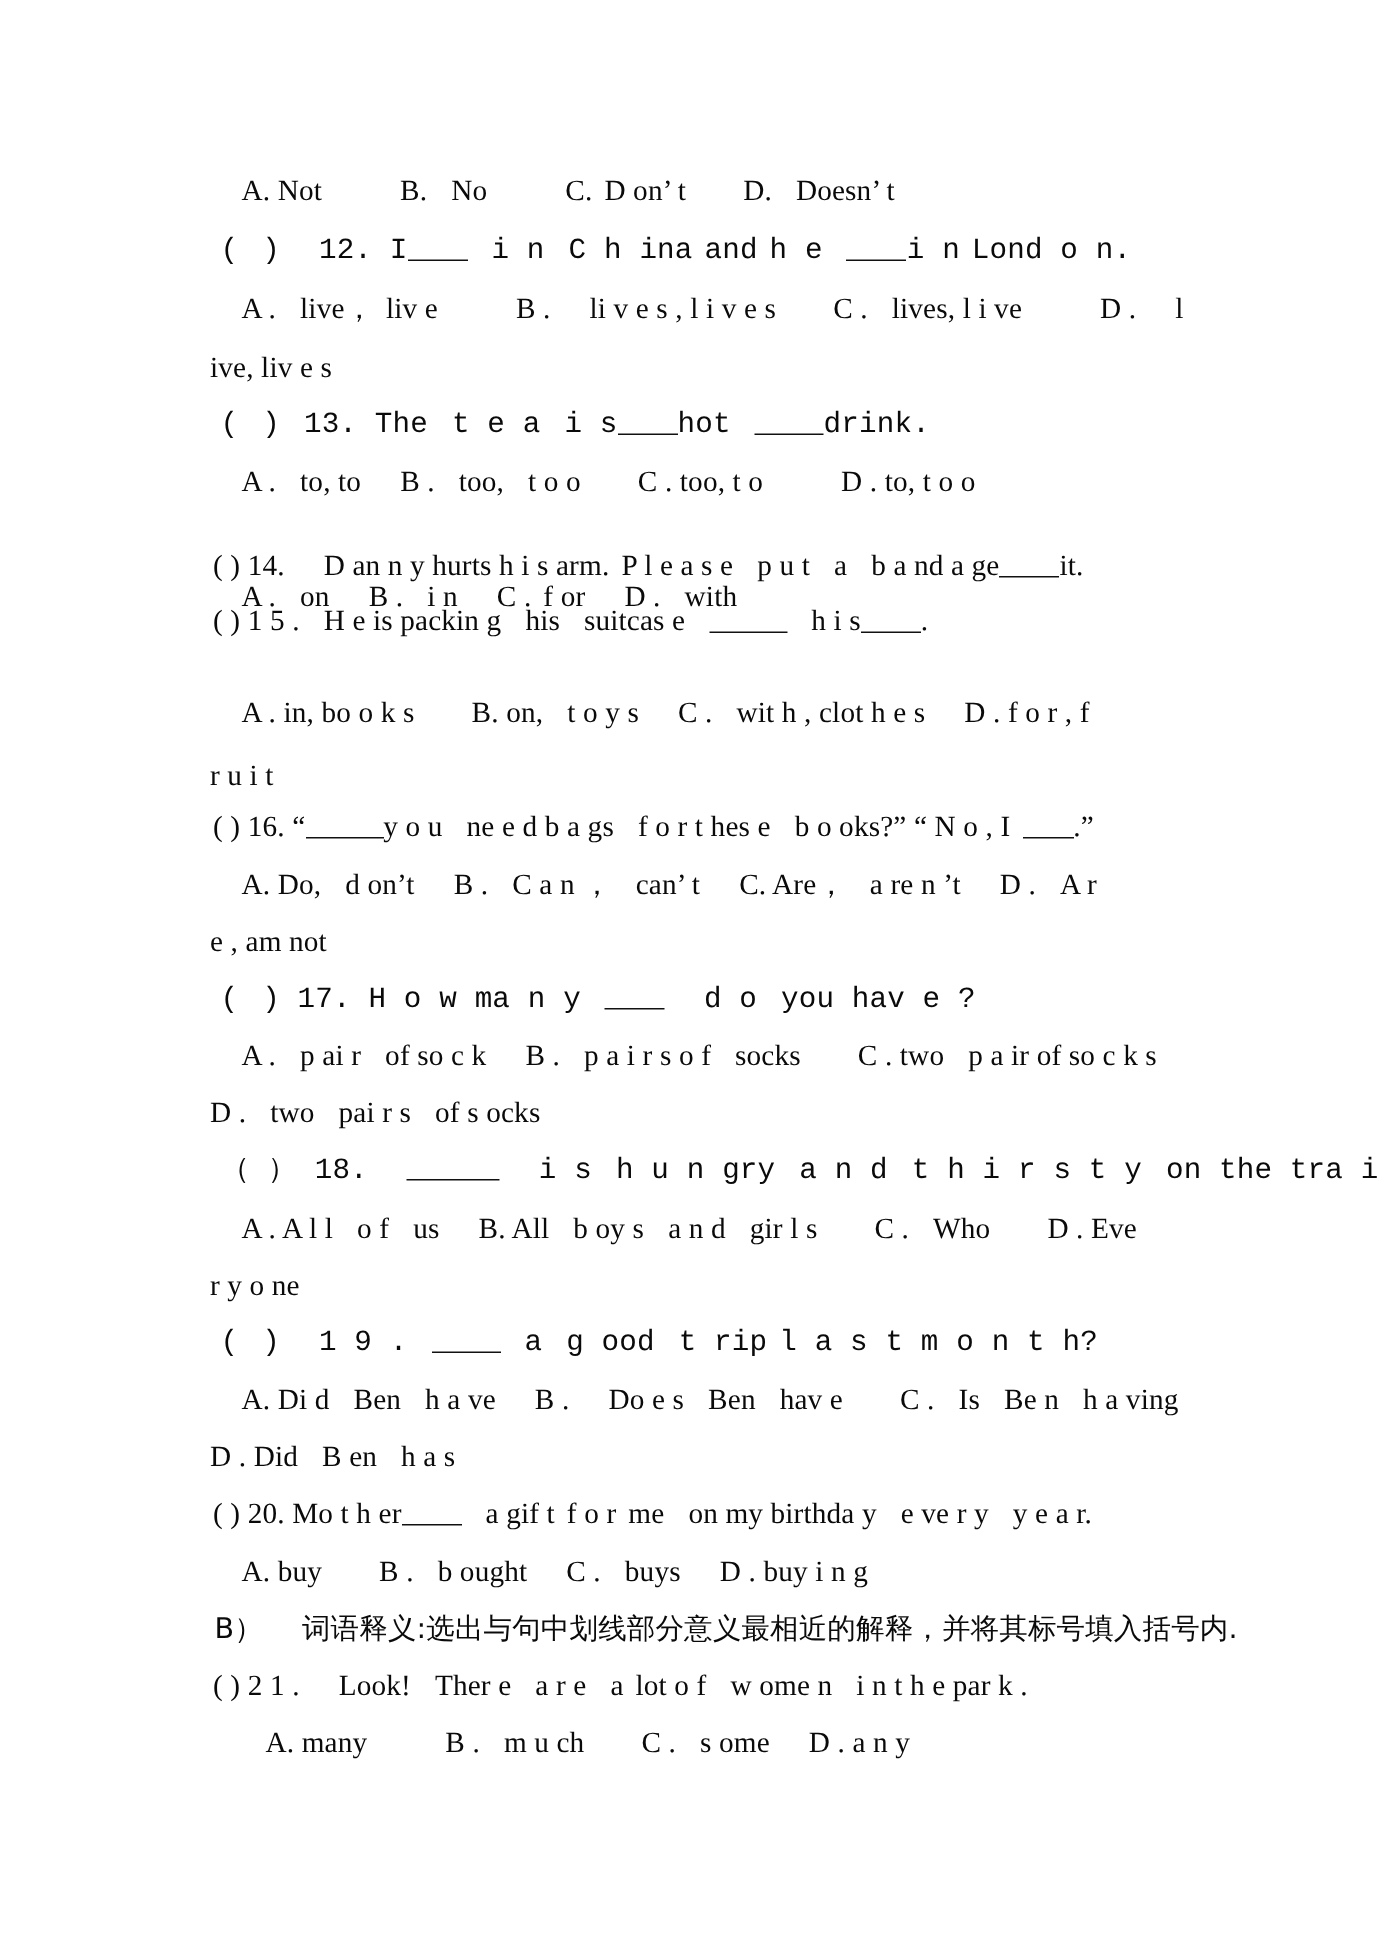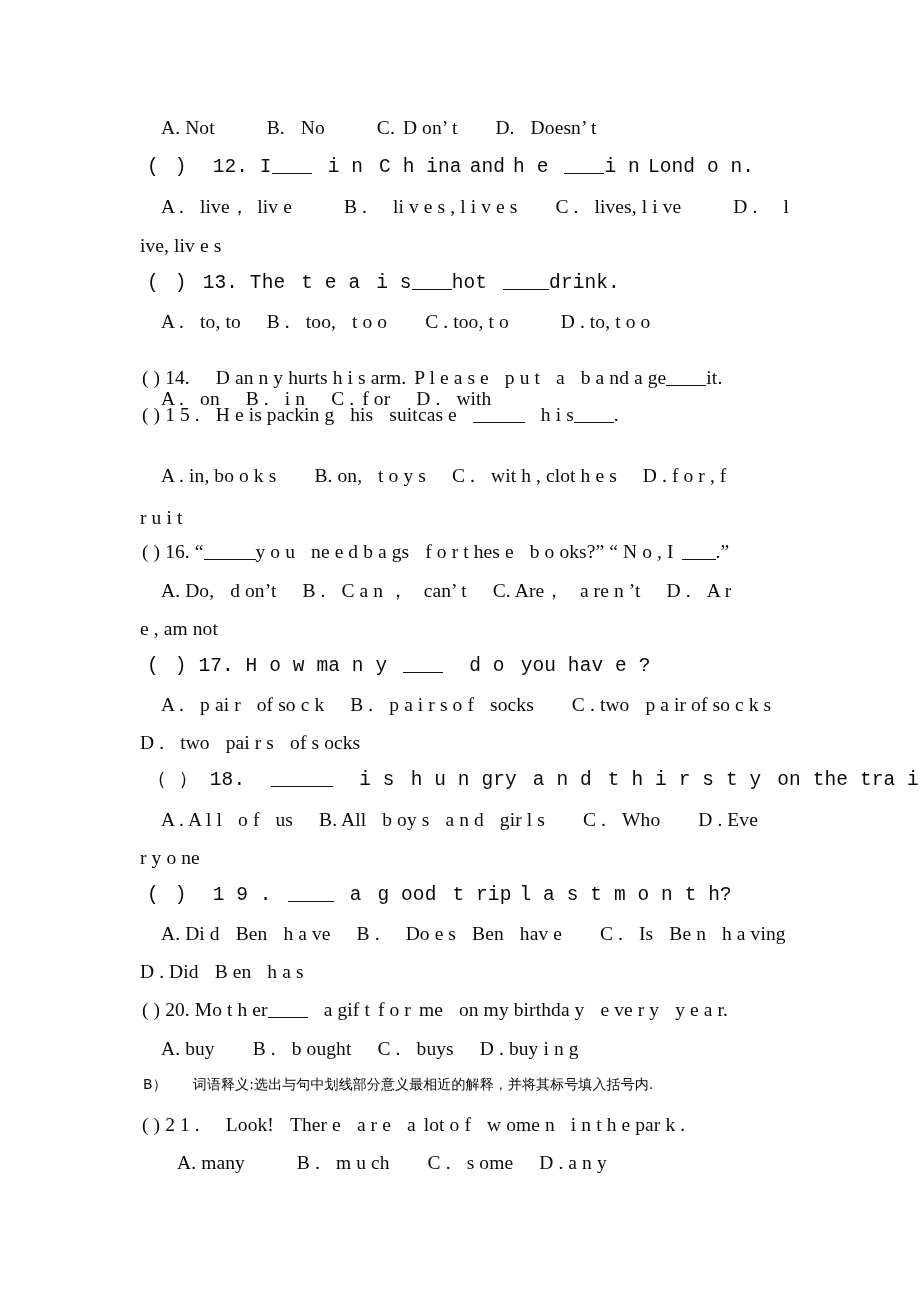--- a/index.html
+++ b/index.html
@@ -67,21 +67,21 @@
 
   
   .g1 { display:inline-block; width:8px; }
   .g2 { display:inline-block; width:16px; }
   .g3 { display:inline-block; width:26px; }
   .g4 { display:inline-block; width:38px; }
   .g5 { display:inline-block; width:52px; }
 
   .cjk {
     font-family: "DejaVu Sans", "Liberation Sans", sans-serif;
-    font-size: 14px;
+    font-size: 19px;
   }
 
   
   .line { text-rendering: optimizeLegibility; }
 </style>
 </head>
 <body>
 
 <div id="page">
   <div id="doc-body">

